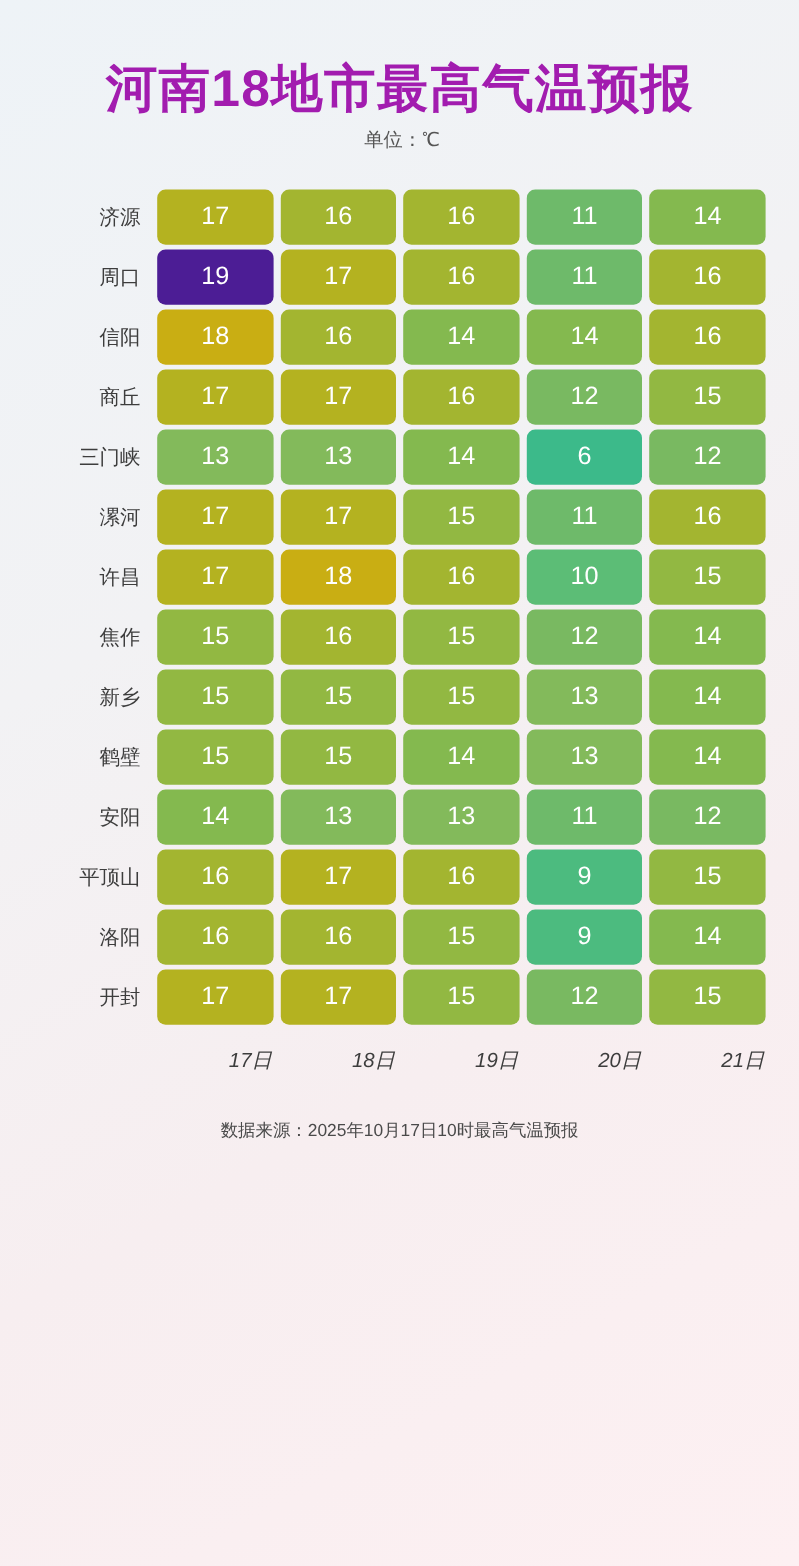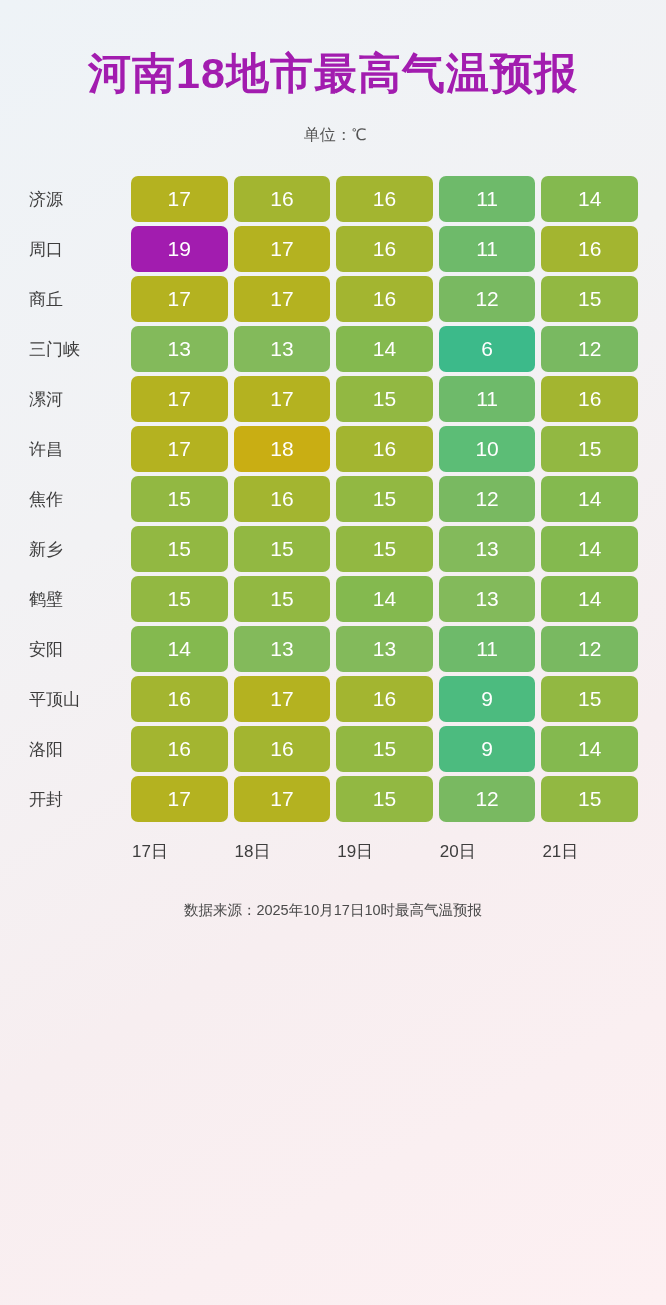--- a/index.html
+++ b/index.html
@@ -24,56 +24,57 @@
     font-size: 43px;
     font-weight: bold;
     color: #a21caf;
     letter-spacing: 1px;
     padding-top: 45px;
   }
   .unit {
     text-align: center;
     font-size: 16px;
     color: #555;
-    margin-top: 22px;
+    margin-top: 4px;
     padding-left: 4px;
   }
   .grid-wrap {
     margin-top: 26px;
     padding: 0 22px 0 22px;
   }
   table.heat {
     border-collapse: separate;
     border-spacing: 6px 4px;
     width: 100%;
     table-layout: fixed;
   }
   table.heat td.city {
     width: 88px;
-    text-align: left;
+    text-align: right;
     font-size: 17px;
     color: #3d3d3d;
     padding-right: 8px;
     white-space: nowrap;
   }
   table.heat td.cell {
     height: 44px;
     text-align: center;
     vertical-align: middle;
     font-size: 21px;
     color: #ffffff;
     border-radius: 7px;
     font-weight: normal;
   }
   table.heat td.axis {
-    text-align: left;
+    text-align: right;
     font-size: 17px;
     color: #3d3d3d;
     padding-top: 10px;
     height: 30px;
+    font-style: italic;
   }
   .source {
     text-align: center;
     font-size: 14.5px;
     color: #4a4a4a;
     margin-top: 30px;
   }
 </style>
 </head>
 <body>
@@ -89,24 +90,32 @@
           <tr>
             <td class="city">济源</td>
             <td class="cell" style="background: rgb(180, 178, 32);">17</td>
             <td class="cell" style="background: rgb(163, 181, 48);">16</td>
             <td class="cell" style="background: rgb(163, 181, 48);">16</td>
             <td class="cell" style="background: rgb(110, 186, 106);">11</td>
             <td class="cell" style="background: rgb(132, 185, 79);">14</td>
           </tr>
           <tr>
             <td class="city">周口</td>
-            <td class="cell" style="background: #a21caf;">19</td>
-            <td class="cell" style="background: rgb(180, 178, 32);">17</td>
-            <td class="cell" style="background: rgb(163, 181, 48);">16</td>
-            <td class="cell" style="background: rgb(110, 186, 106);">11</td>
+            <td class="cell" style="background: #4c1d95;">19</td>
+            <td class="cell" style="background: rgb(180, 178, 32);">17</td>
+            <td class="cell" style="background: rgb(163, 181, 48);">16</td>
+            <td class="cell" style="background: rgb(110, 186, 106);">11</td>
+            <td class="cell" style="background: rgb(163, 181, 48);">16</td>
+          </tr>
+          <tr>
+            <td class="city">信阳</td>
+            <td class="cell" style="background: rgb(201, 174, 19);">18</td>
+            <td class="cell" style="background: rgb(163, 181, 48);">16</td>
+            <td class="cell" style="background: rgb(132, 185, 79);">14</td>
+            <td class="cell" style="background: rgb(132, 185, 79);">14</td>
             <td class="cell" style="background: rgb(163, 181, 48);">16</td>
           </tr>
           <tr>
             <td class="city">商丘</td>
             <td class="cell" style="background: rgb(180, 178, 32);">17</td>
             <td class="cell" style="background: rgb(180, 178, 32);">17</td>
             <td class="cell" style="background: rgb(163, 181, 48);">16</td>
             <td class="cell" style="background: rgb(121, 185, 97);">12</td>
             <td class="cell" style="background: rgb(146, 184, 66);">15</td>
           </tr>

